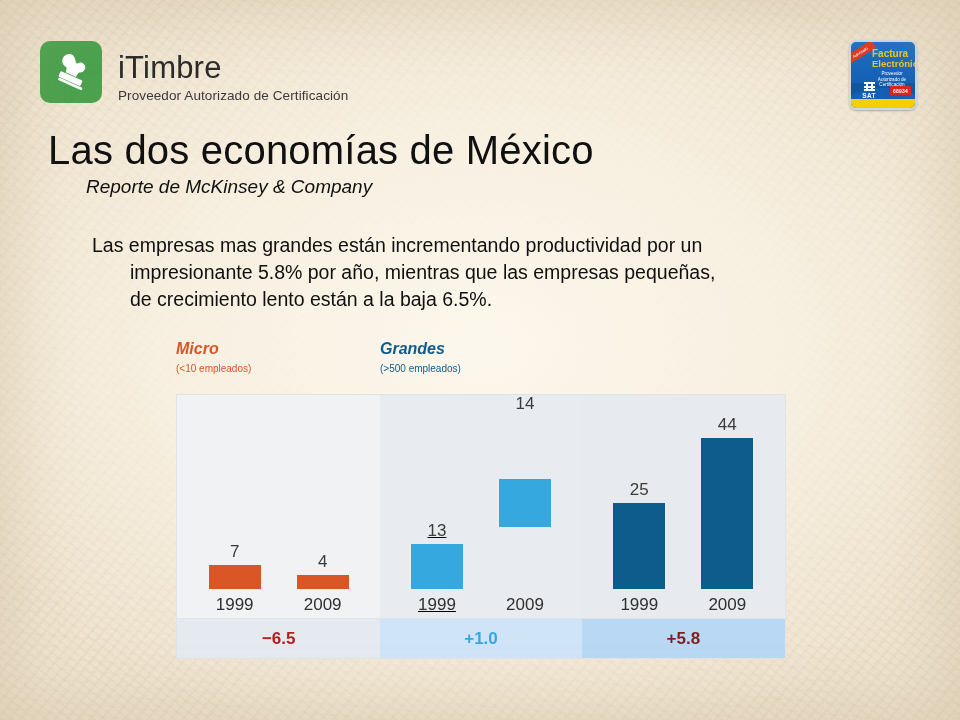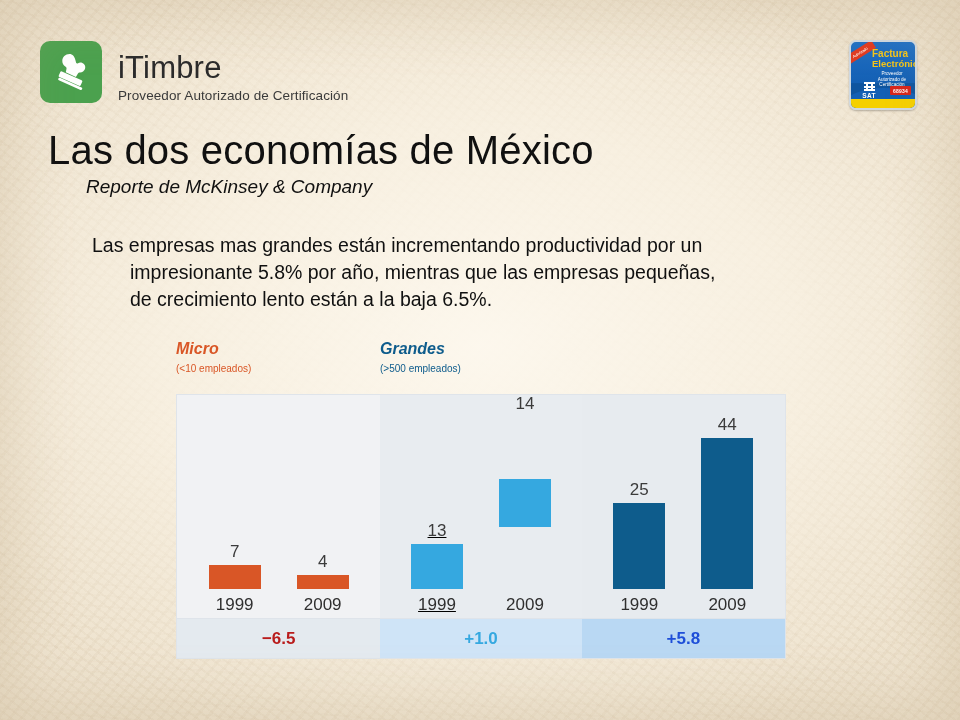--- a/index.html
+++ b/index.html
@@ -392,18 +392,18 @@
               <div class="bar-value">44</div>
               <div class="bar-rect" style="height: 151px; background: rgb(14, 92, 140);"></div>
               <div class="bar-year">2009</div>
             </div>
           </div>
         </div>
       </div>
     <div id="footer-row">
         <div class="foot-cell" style="width: 204px; background: rgb(228, 234, 239); color: #b91c1c;">−6.5</div>
         <div class="foot-cell" style="width: 202px; background: rgb(207, 228, 247); color: rgb(53, 168, 224);">+1.0</div>
-        <div class="foot-cell" style="width: 204px; background: rgb(185, 216, 243); color: #1d4ed8;">+5.8</div>
+        <div class="foot-cell" style="width: 204px; background: rgb(185, 216, 243); color: #7f1d1d;">+5.8</div>
       </div>
   </div>
 
   <div id="vignette"></div>
 </div>
 
 </body></html>

